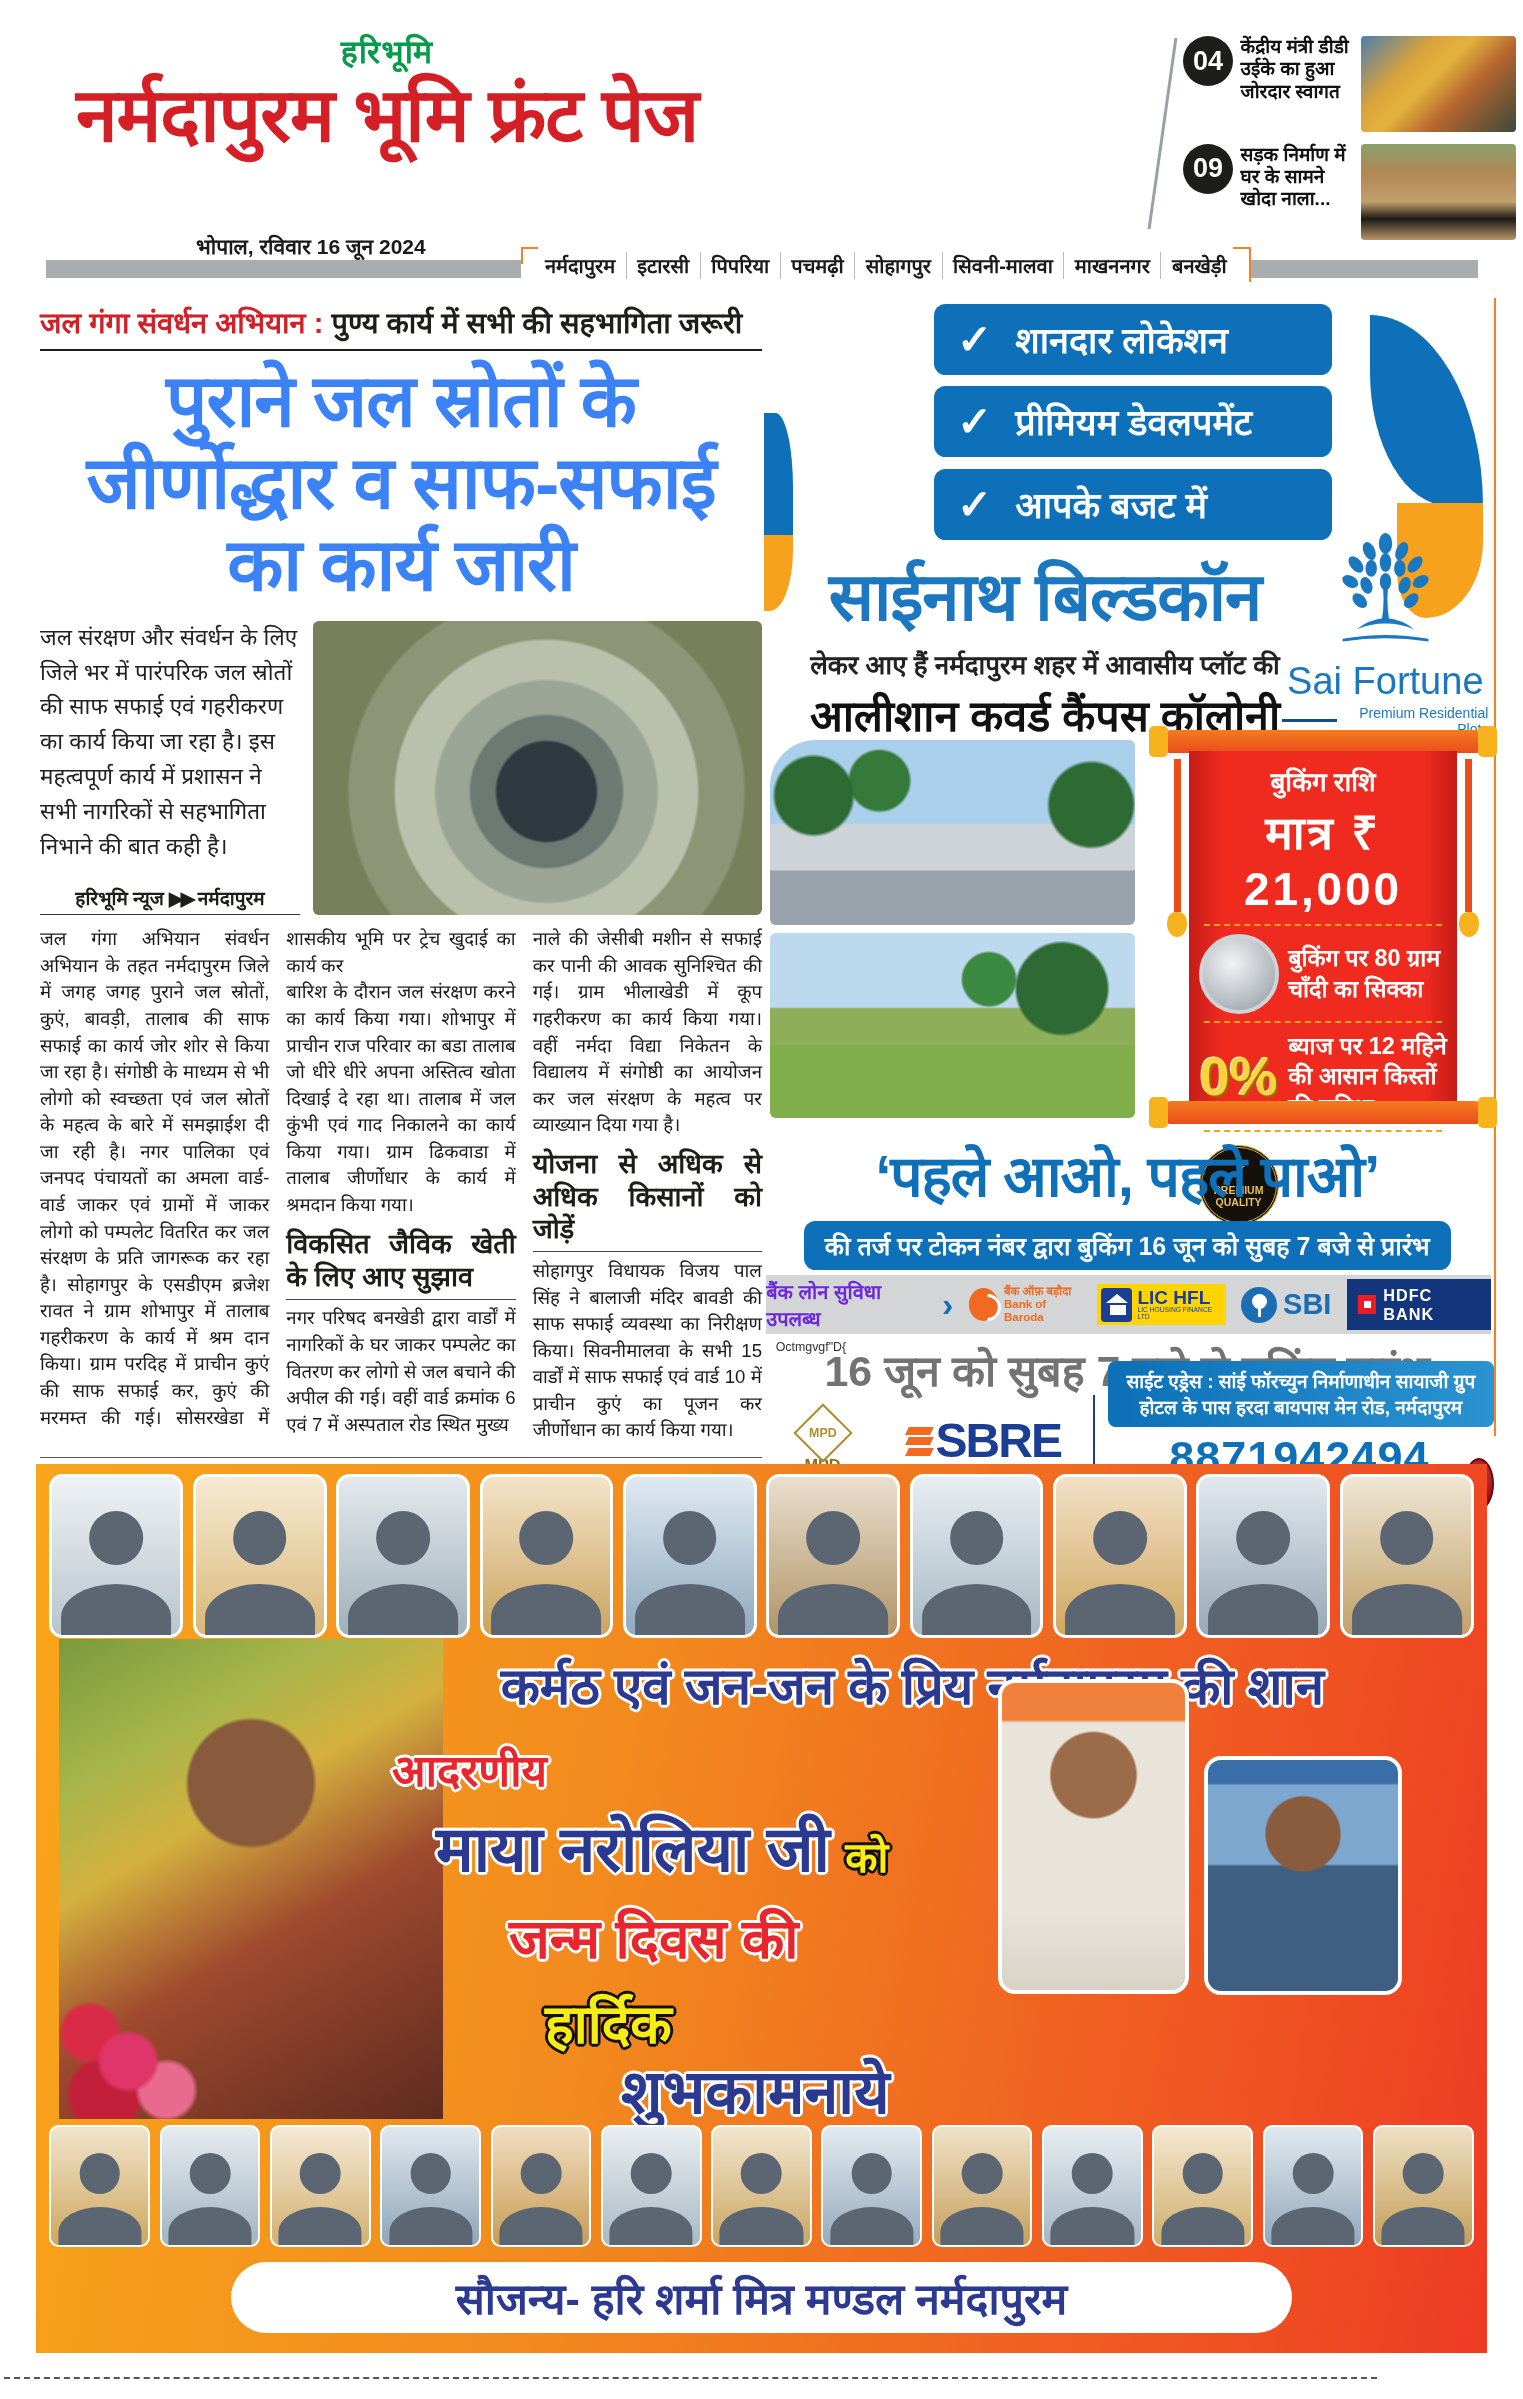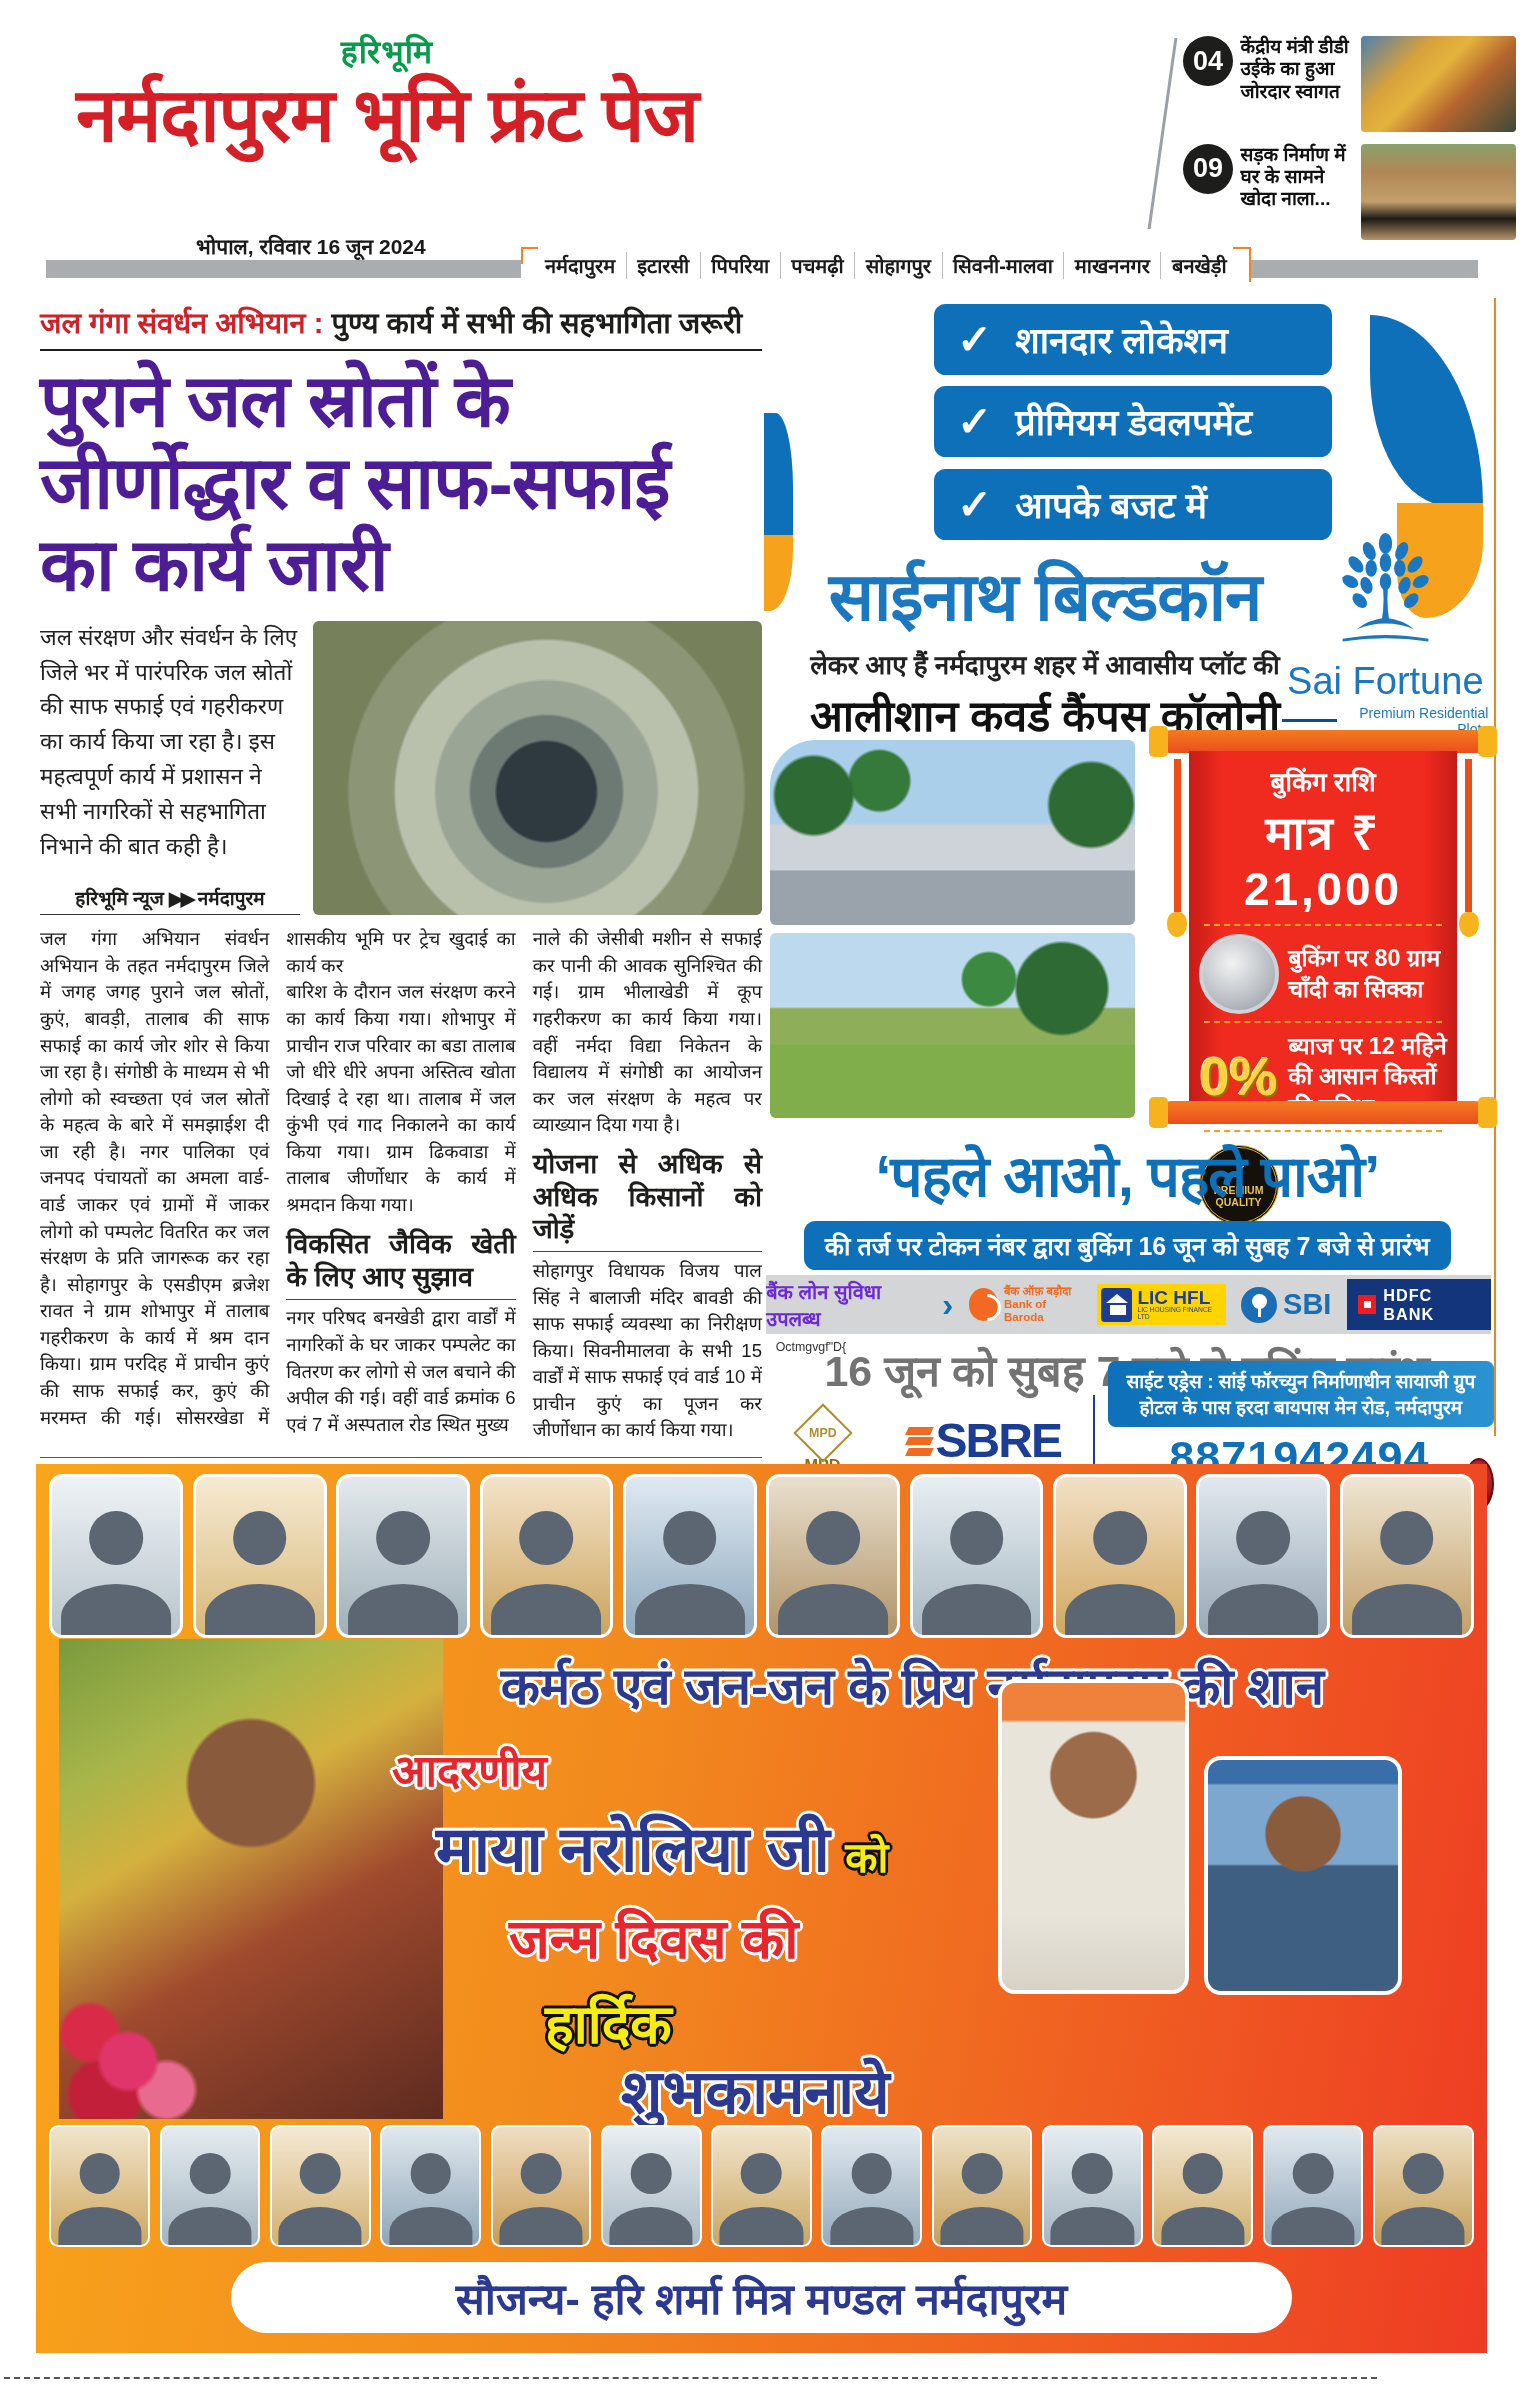--- a/index.html
+++ b/index.html
@@ -29,21 +29,21 @@
   .cities-box::before { left:0; border-right:none; border-bottom:none; }
   .cities-box::after { right:0; border-left:none; border-bottom:none; height:32.5px; }
   .city { font-size:20px; font-weight:bold; color:#1a1a1a; padding:0 10.5px; border-right:1px solid #b9bdc0; white-space:nowrap; }
   .city:last-child { border-right:none; }
 
   
   .news { position:absolute; left:40px; top:302px; width:722px; }
   .kicker { font-size:29px; padding-bottom:7.6px; border-bottom:2.9px solid #1d1d1b; }
   .kicker .k-red { color:#d12128; font-weight:bold; }
   .kicker .k-black { color:#1d1d1b; font-weight:bold; }
-  .headline { margin-top:9.6px; font-size:73px; line-height:1.12; font-weight:bold; color:#4c1d95; letter-spacing:-1px; }
+  .headline { margin-top:9.6px; font-size:73px; line-height:1.12; font-weight:bold; color:#3b82f6; letter-spacing:-1px;text-align:center; }
   .lead-row { display:flex; gap:13.4px; margin-top:15.3px; }
   .lead-left { flex:0 0 260px; display:flex; flex-direction:column; }
   .intro { font-size:22.5px; line-height:1.55; color:#222; flex:1; }
   .byline { margin-top:9.6px; font-size:19px; font-weight:bold; color:#1d1d1b; text-align:center; border-bottom:1.9px solid #333; padding-bottom:3px; }
   .byline .arrows { color:#1d1d1b; letter-spacing:-2.9px; }
   .photo-well { flex:1; height:294px; border-radius:5.7px;
     background: radial-gradient(circle at 52% 58%, #2e3a40 0 17%, #6d7a74 18% 26%, #9aa596 27% 38%, #b9c0ac 39% 52%, #8c9576 53% 68%, #76815c 69% 100%),
     linear-gradient(180deg,#cfd8cc,#76815c); }
   .body-cols { margin-top:11.5px; column-count:3; column-gap:17px; font-size:18.6px; line-height:1.43; color:#1a1a1a; text-align:justify; }
   .subhead { font-size:27px; font-weight:bold; color:#1d1d1b; line-height:1.2; margin:9.6px 0 5.7px; border-bottom:1.9px solid #444; padding-bottom:5.7px; break-inside:avoid; }

